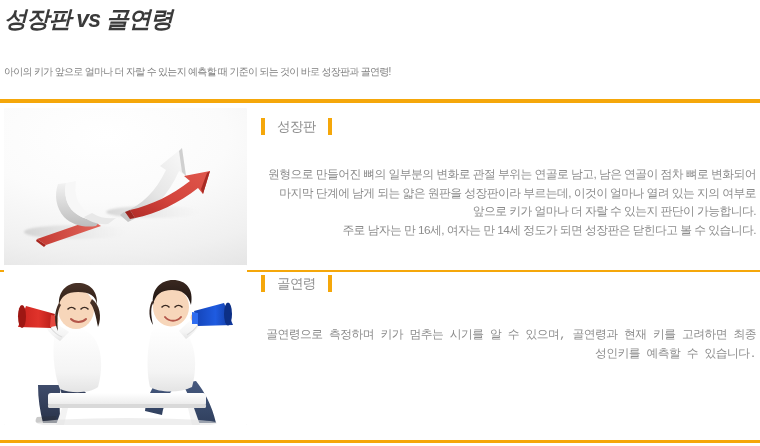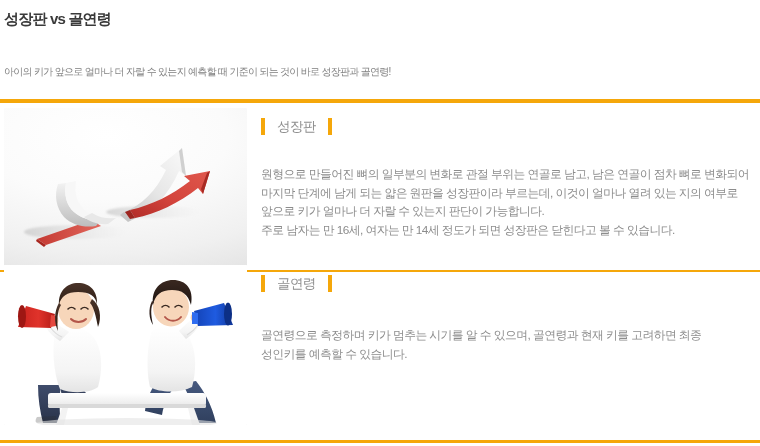--- a/index.html
+++ b/index.html
@@ -17,26 +17,27 @@
     width: 760px;
     height: 446px;
     background: #ffffff;
   }
 
   
   .page-title {
     position: absolute;
     left: 4px;
     top: 5px;
-    font-size: 15px;
+    font-size: 23px;
     font-weight: bold;
     color: #3a3a3a;
     letter-spacing: -0.8px;
     line-height: 28px;
     white-space: nowrap;
+    font-style: italic;
   }
 
   .page-subtitle {
     position: absolute;
     left: 4px;
     top: 63px;
     font-size: 10px;
     color: #7f7f7f;
     letter-spacing: -0.7px;
     line-height: 17px;
@@ -104,24 +105,26 @@
     white-space: nowrap;
   }
 
   .section-text {
     margin-top: 26px;
     font-size: 11.8px;
     color: #8c8c8c;
     letter-spacing: -0.55px;
     line-height: 18.5px;
     white-space: pre-line;
+    text-align: right;
   }
   .section-bone-age .section-text {
     margin-top: 30px;
     line-height: 19px;
+    font-family: Liberation Mono, monospace;
   }
 
   
   .arrows-scene {
     position: absolute;
     inset: 0;
     background:
       radial-gradient(120% 95% at 42% 18%, #ffffff 0%, #fbfbfb 42%, #f0f0f0 78%, #e4e4e4 100%);
   }
   .arrows-scene svg { display: block; width: 100%; height: 100%; }

